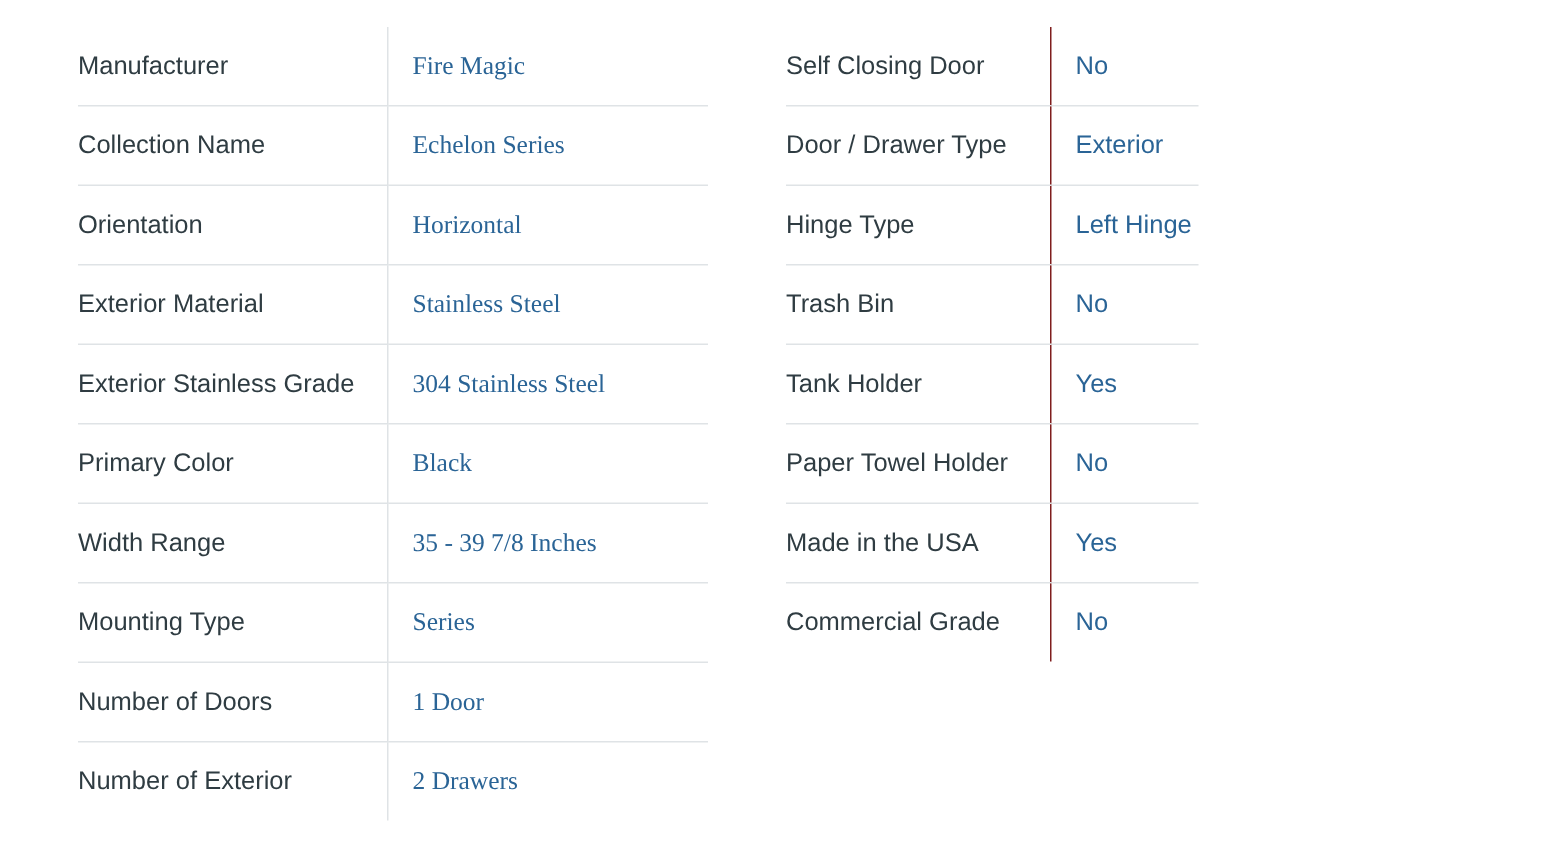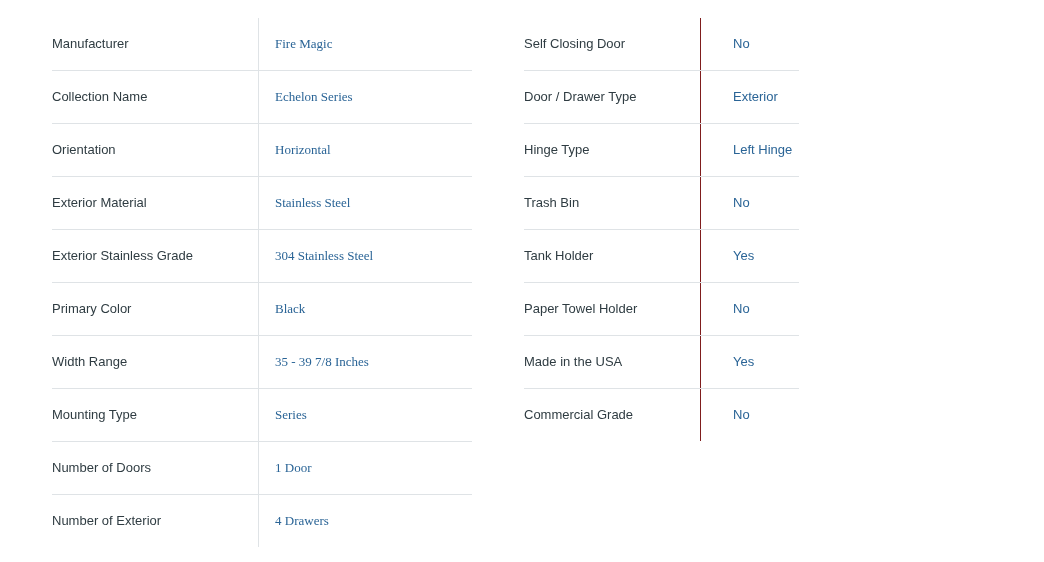--- a/index.html
+++ b/index.html
@@ -31,21 +31,21 @@
     margin-left: 52px;
   }
   table.spec-table {
     border-collapse: collapse;
     width: 100%;
     table-layout: fixed;
   }
   table.spec-table td {
     border-bottom: 1px solid #dfe3e6;
     padding: 16px 0 16px 0;
-    font-size: 13px;
+    font-size: 17px;
     line-height: 20px;
     vertical-align: middle;
     white-space: nowrap;
     overflow: hidden;
     text-overflow: ellipsis;
   }
   .spec-col.left td.spec-label {
     width: 196px;
     border-right: 1px solid #dfe3e6;
     padding-right: 10px;
@@ -56,21 +56,21 @@
     color: #2a6496;
     font-family: Liberation Serif, serif;
   }
   .spec-col.right td.spec-label {
     width: 166px;
     border-right: 1px solid #7f1d1d;
     padding-right: 10px;
     color: #2f3c42;
   }
   .spec-col.right td.spec-value {
-    padding-left: 32px;
+    padding-left: 16px;
     color: #2a6496;
   }
   table.spec-table tr:last-child td {
     border-bottom: none;
   }
   .spec-col.left table.spec-table tr:last-child td.spec-label {
     border-bottom: none;
   }
 </style>
 </head>
@@ -112,21 +112,21 @@
         <tr>
           <td class="spec-label">Mounting Type</td>
           <td class="spec-value">Series</td>
         </tr>
         <tr>
           <td class="spec-label">Number of Doors</td>
           <td class="spec-value">1 Door</td>
         </tr>
         <tr>
           <td class="spec-label">Number of Exterior</td>
-          <td class="spec-value">4 Drawers</td>
+          <td class="spec-value">2 Drawers</td>
         </tr>
       </tbody>
     </table>
   </div>
 
   <div class="spec-col right">
     <table class="spec-table">
       <tbody>
         <tr>
           <td class="spec-label">Self Closing Door</td>

